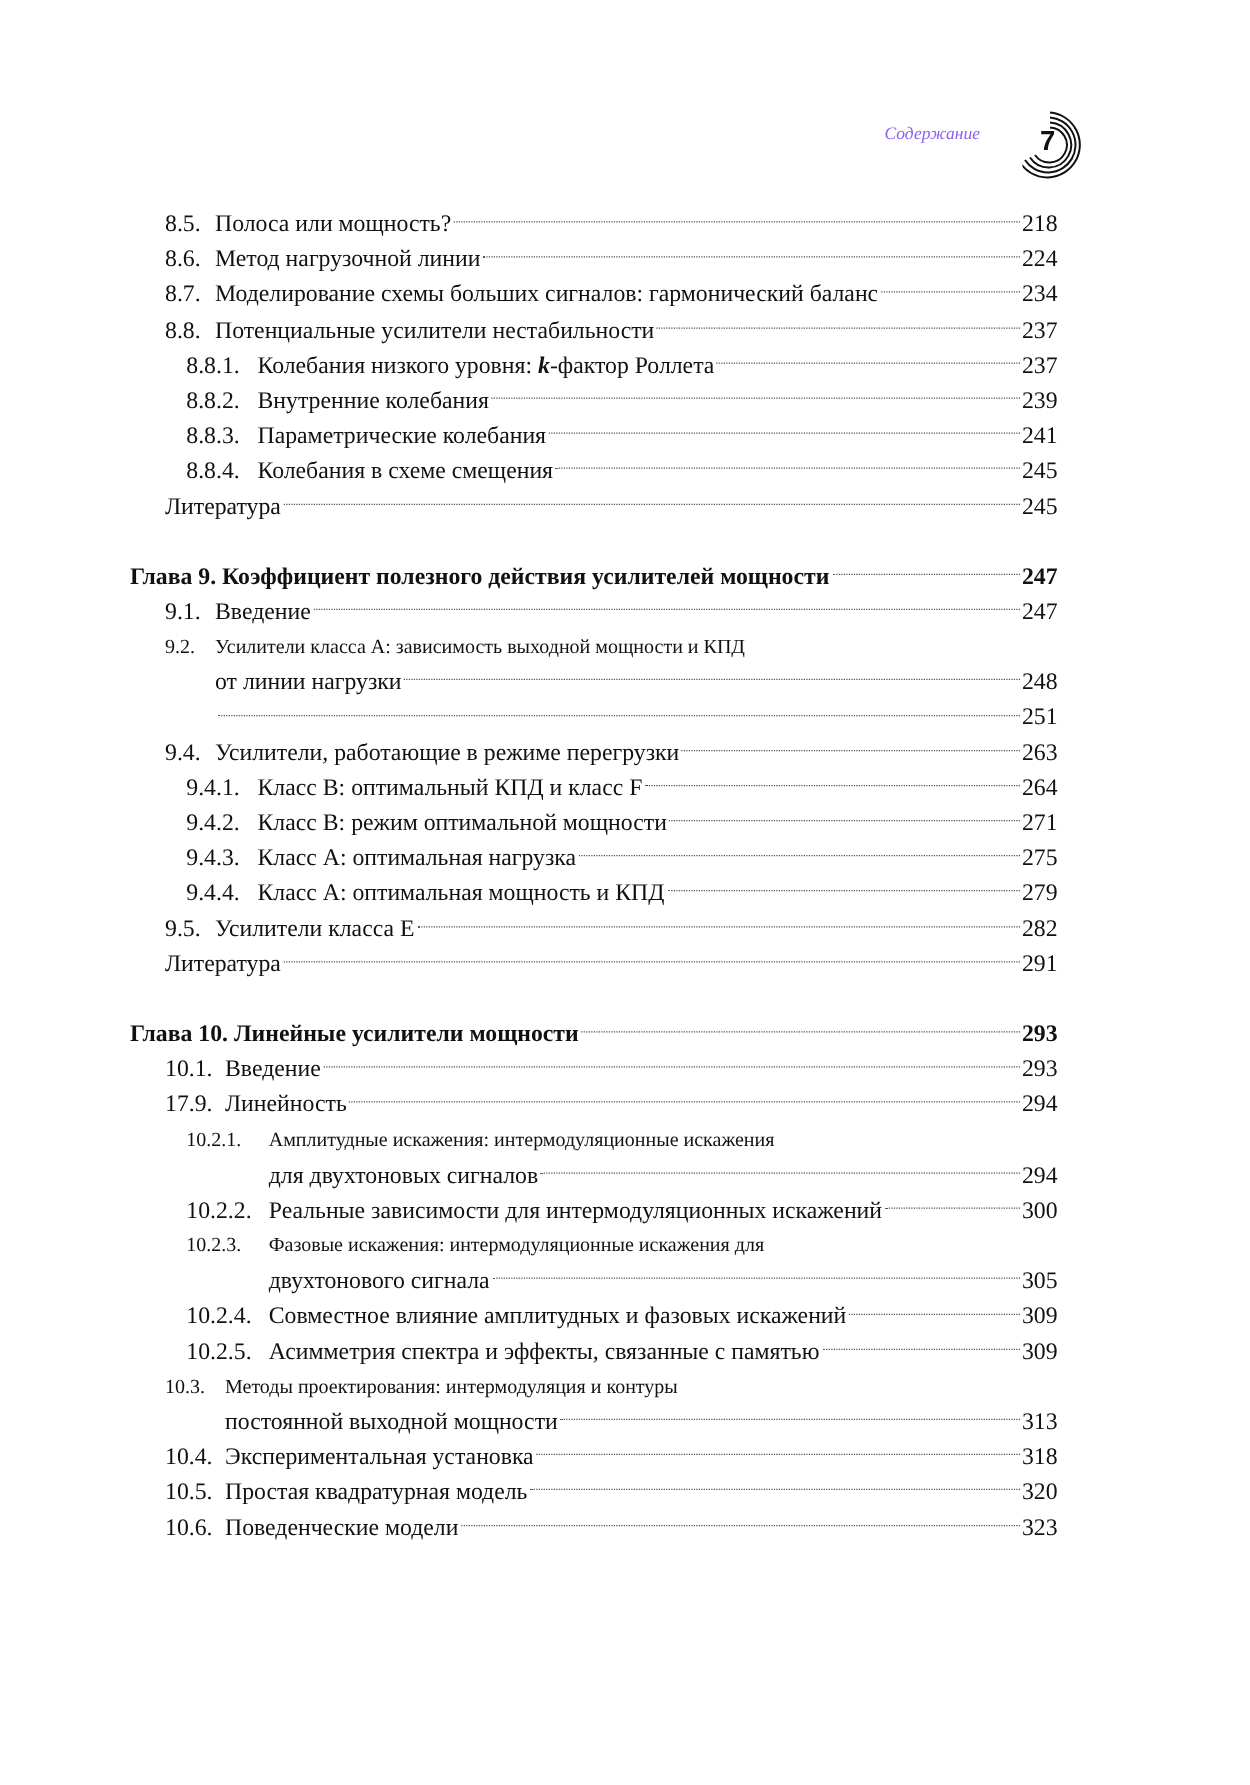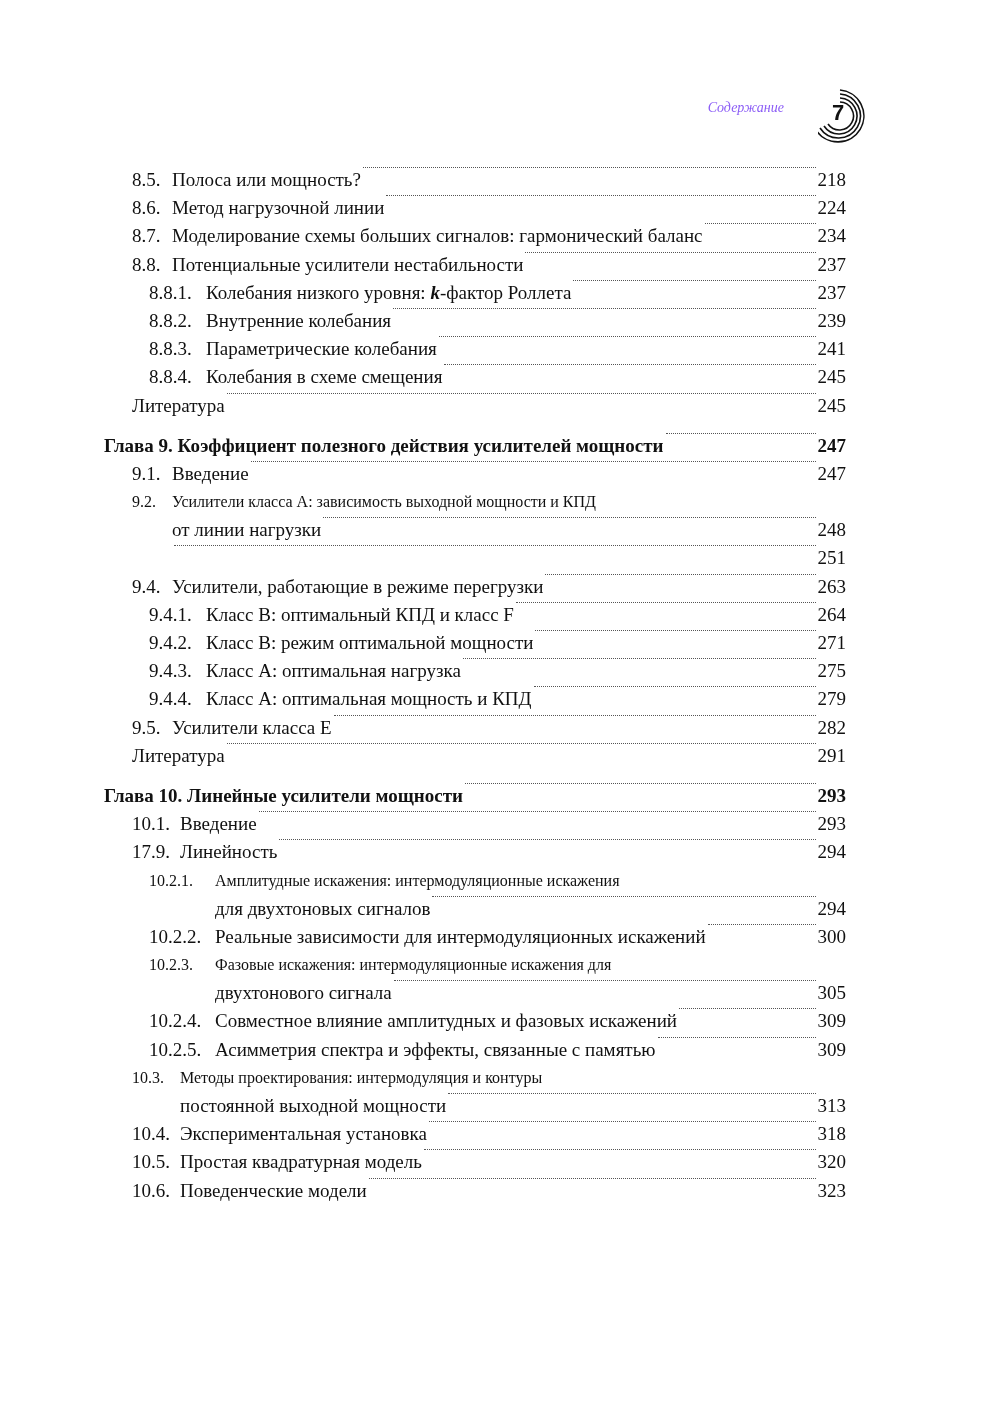--- a/index.html
+++ b/index.html
@@ -5,23 +5,23 @@
   html, body { margin: 0; padding: 0; background: #ffffff; }
   body { width: 1000px; height: 1428px; position: relative; overflow: hidden;
          font-family: "Liberation Serif", "DejaVu Serif", serif; color: #111; }
   .header { position: absolute; top: 86px; left: 0; width: 1000px; height: 60px; }
   .header-title { position: absolute; right: 216px; top: 14px; font-style: italic;
                   font-size: 14px; color: #8b5cf6; }
   .page-badge { position: absolute; left: 818px; top: 0; width: 60px; height: 60px; }
   .page-num { position: absolute; left: 14px; top: 14px; font-family: "Liberation Sans", "DejaVu Sans", sans-serif;
               font-weight: bold; font-size: 22px; color: #111; }
   .toc { position: absolute; top: 166px; left: 104px; width: 742px; }
-  .entry { display: flex; align-items: flex-start; font-size: 19px; line-height: 28.2px;
+  .entry { display: flex; align-items: center; font-size: 19px; line-height: 28.2px;
            height: 28.2px; white-space: nowrap; }
-  .entry.gap { margin-top: 12px; }
+  .entry.gap { margin-top: 28px; }
   .entry .num { display: inline-block; flex: none; }
   .entry .title { flex: none; }
   .entry .leader { flex: 1 1 auto; border-bottom: 1px dotted #555; margin: 0 2px 6px 2px; height: 1px; }
   .entry .page { flex: none; text-align: right; }
   .entry.chapter { font-weight: bold; font-family: "Liberation Serif", serif; }
   .lvl1 { padding-left: 28px; }
   .lvl1 .num { width: 40px; }
   .lvl1w .num { width: 48px; }
   .lvl2 { padding-left: 45px; }
   .lvl2 .num { width: 57px; }

